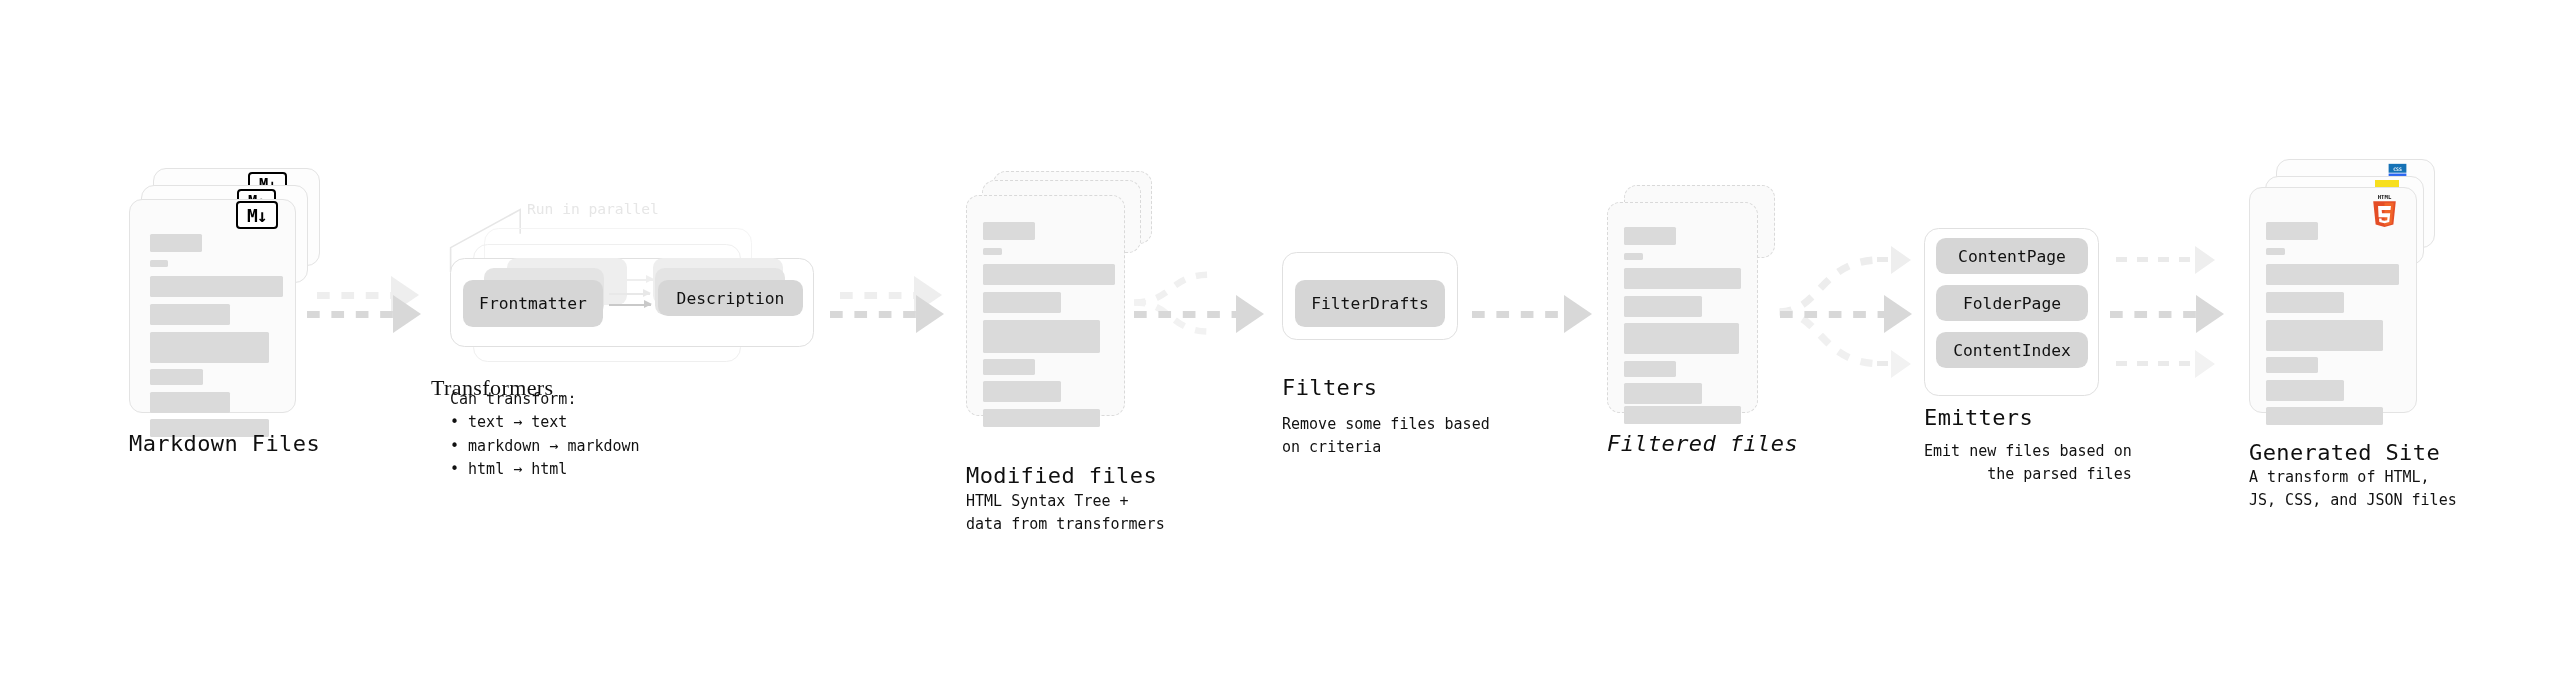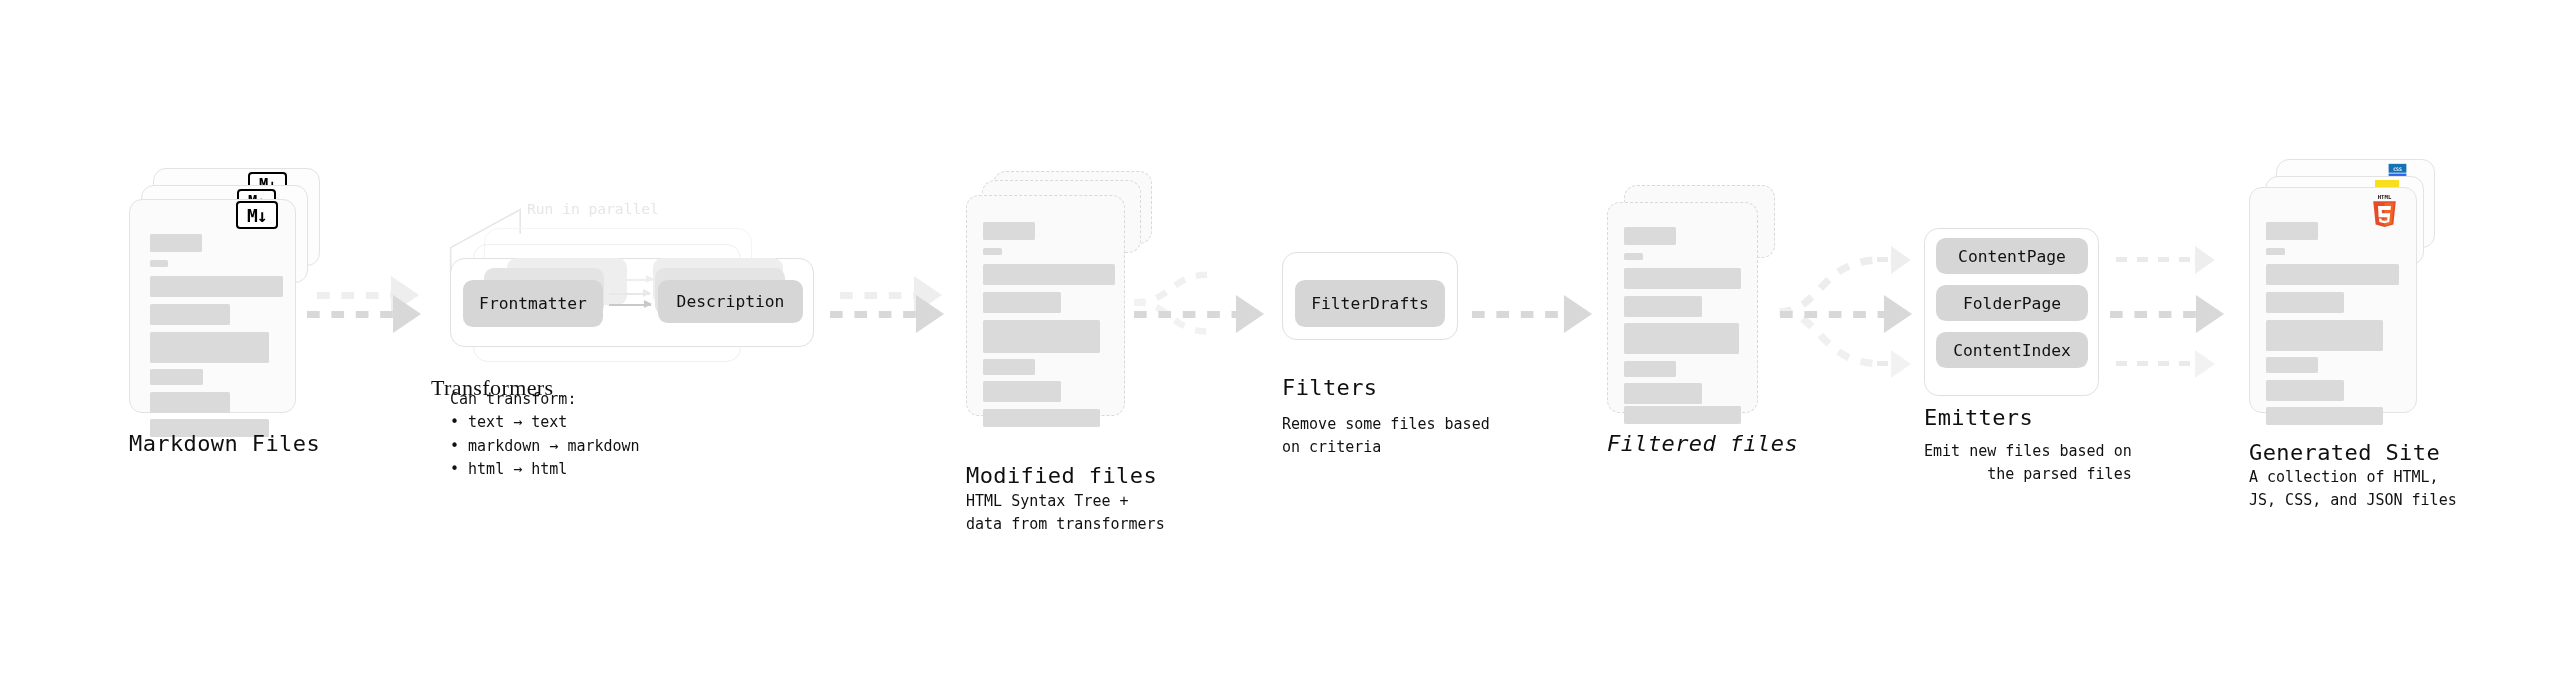--- a/index.html
+++ b/index.html
@@ -173,21 +173,21 @@
     <div class="pill faded2" style="left:507px; top:258px; width:120px; height:47px;">&nbsp;</div>
     <div class="pill faded2" style="left:653px; top:258px; width:130px; height:47px;">&nbsp;</div>
     <div class="pill faded1" style="left:484px; top:268px; width:120px; height:47px;">&nbsp;</div>
     <div class="pill faded1" style="left:655px; top:268px; width:130px; height:47px;">&nbsp;</div>
 
     <div class="minarrow g2" style="left:614px; top:279px; width:39px;"></div>
     <div class="minarrow g1" style="left:609px; top:293px; width:41px;"></div>
     <div class="minarrow" style="left:609px; top:304px; width:42px;"></div>
 
     <div class="pill" style="left:463px; top:280px; width:140px; height:47px;">Frontmatter</div>
-    <div class="pill" style="left:658px; top:280px; width:145px; height:43px;">Description</div>
+    <div class="pill" style="left:658px; top:280px; width:145px; height:36px;">Description</div>
 
     <div class="stage-title" style="left:431px; top:375px;font-family:Liberation Serif, serif;">Transformers</div>
     <div class="stage-desc" style="left:450px; top:388px;">Can transform:
 • text → text
 • markdown → markdown
 • html → html</div>
   </div>
 
   <div class="arrow dim" style="left:840px; top:276px; width:102px; height:39px;">
     <div class="line" style="width:77px;"></div>
@@ -316,18 +316,18 @@
       <div class="skel" style="left:16.3px; top:219px; width:117px; height:18px;"></div>
     </div>
     <svg class="badge-svg" style="left:2370px; top:192px; width:29px; height:36px;" viewBox="0 0 36 44">
       <text x="18" y="8" font-size="7" fill="#111" text-anchor="middle" font-family="DejaVu Sans Mono, monospace" font-weight="bold">HTML</text>
       <path d="M4 11 L7 40 L18 43 L29 40 L32 11 Z" fill="#e44d26"></path>
       <path d="M18 13 L18 41.5 L27 39 L29.5 13 Z" fill="#f16529"></path>
       <path d="M10 17 h16 l-0.5 5 h-11 l0.4 4 h10.2 l-1.2 11 L18 38.6 L11.6 37 l-0.4-4.6 h3.1 l0.2 2.2 L18 35.4 l3.4-0.8 l0.3-3.6 h-11 Z" fill="#ffffff"></path>
     </svg>
 
     <div class="stage-title" style="left:2249px; top:440px;text-align:right;">Generated Site</div>
-    <div class="stage-desc" style="left:2249px; top:466px;">A collection of HTML,
+    <div class="stage-desc" style="left:2249px; top:466px;">A transform of HTML,
 JS, CSS, and JSON files</div>
   </div>
 
 </div>
 
 
 </body></html>

